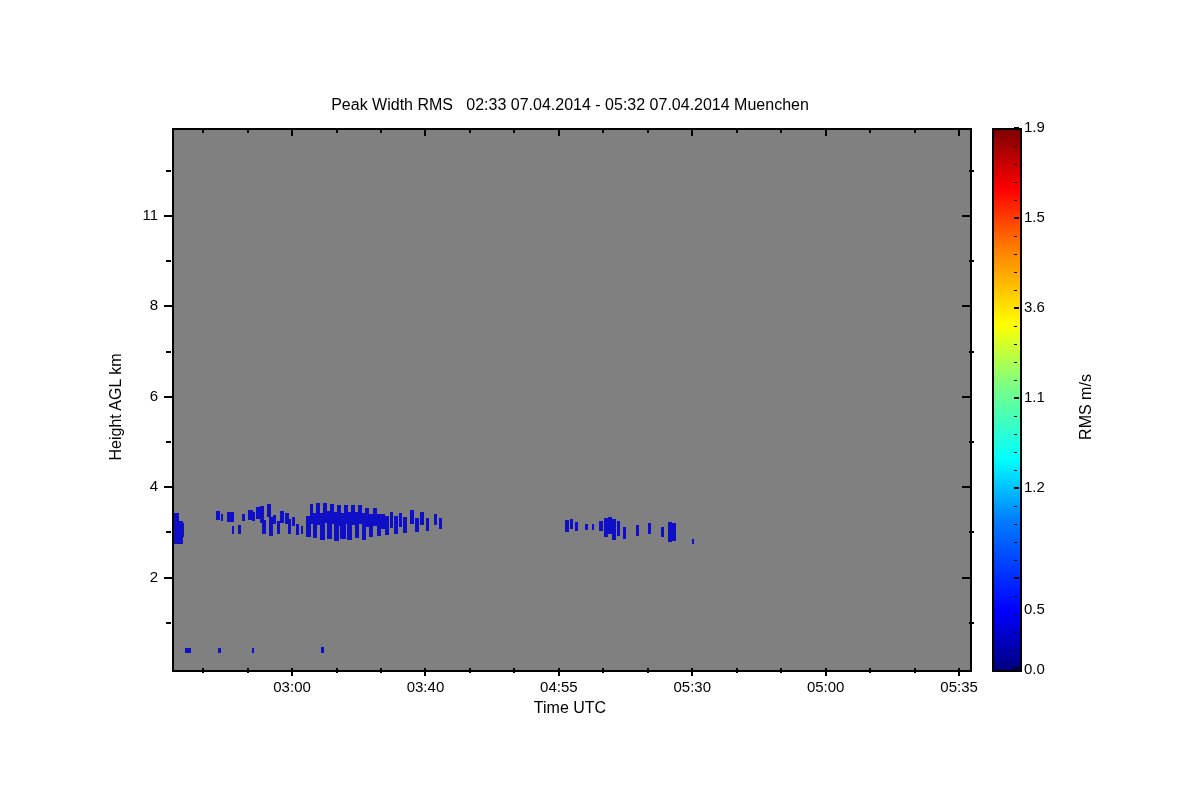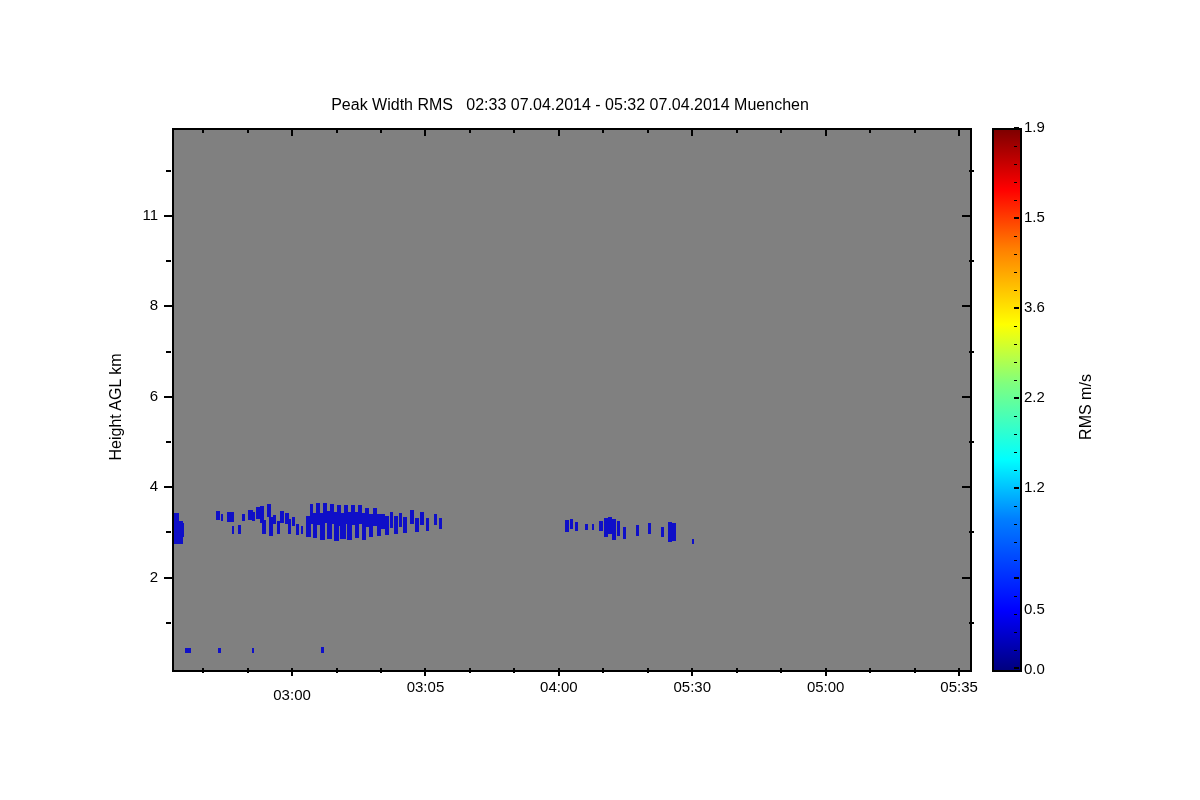--- a/index.html
+++ b/index.html
@@ -263,27 +263,27 @@
         <div class="dcell" style="left: 15.12px; top: 518.31px; width: 2.22px; height: 4.52px; background: rgb(15, 15, 200);"></div>
         <div class="dcell" style="left: 44.47px; top: 518.31px; width: 2.22px; height: 4.52px; background: rgb(15, 15, 200);"></div>
         <div class="dcell" style="left: 77.82px; top: 518.31px; width: 2.22px; height: 4.52px; background: rgb(15, 15, 200);"></div>
         <div class="dcell" style="left: 146.75px; top: 517.41px; width: 3.11px; height: 5.42px; background: rgb(15, 15, 200);"></div>
       </div>
   </div>
 
   <div id="ticks-layer">
       <div class="tick-x" style="left: 291.067px; top: 668px;"></div>
       <div class="tick-x top" style="left: 291.067px; top: 128px;"></div>
-      <div class="xtlabel" style="left: 252.067px; margin-top: 8px;">03:00</div>
+      <div class="xtlabel" style="left: 252.067px;">03:00</div>
       <div class="tick-x" style="left: 424.475px; top: 668px;"></div>
       <div class="tick-x top" style="left: 424.475px; top: 128px;"></div>
-      <div class="xtlabel" style="left: 385.475px;">03:05</div>
+      <div class="xtlabel" style="left: 385.475px;">03:40</div>
       <div class="tick-x" style="left: 557.883px; top: 668px;"></div>
       <div class="tick-x top" style="left: 557.883px; top: 128px;"></div>
-      <div class="xtlabel" style="left: 518.883px;">04:00</div>
+      <div class="xtlabel" style="left: 518.883px;">04:55</div>
       <div class="tick-x" style="left: 691.291px; top: 668px;"></div>
       <div class="tick-x top" style="left: 691.291px; top: 128px;"></div>
       <div class="xtlabel" style="left: 652.291px;">05:30</div>
       <div class="tick-x" style="left: 824.698px; top: 668px;"></div>
       <div class="tick-x top" style="left: 824.698px; top: 128px;"></div>
       <div class="xtlabel" style="left: 785.698px;">05:00</div>
       <div class="tick-x" style="left: 958.106px; top: 668px;"></div>
       <div class="tick-x top" style="left: 958.106px; top: 128px;"></div>
       <div class="xtlabel" style="left: 919.106px;">05:35</div>
       <div style="position: absolute; left: 202.128px; width: 2px; height: 5px; background: rgb(0, 0, 0); top: 128px;"></div>
@@ -332,34 +332,35 @@
       <div style="position: absolute; top: 441.059px; left: 166px; width: 5px; height: 2px; background: rgb(0, 0, 0);"></div>
       <div style="position: absolute; top: 441.059px; left: 969px; width: 5px; height: 2px; background: rgb(0, 0, 0);"></div>
       <div style="position: absolute; top: 350.682px; left: 166px; width: 5px; height: 2px; background: rgb(0, 0, 0);"></div>
       <div style="position: absolute; top: 350.682px; left: 969px; width: 5px; height: 2px; background: rgb(0, 0, 0);"></div>
       <div style="position: absolute; top: 260.305px; left: 166px; width: 5px; height: 2px; background: rgb(0, 0, 0);"></div>
       <div style="position: absolute; top: 260.305px; left: 969px; width: 5px; height: 2px; background: rgb(0, 0, 0);"></div>
       <div style="position: absolute; top: 169.929px; left: 166px; width: 5px; height: 2px; background: rgb(0, 0, 0);"></div>
       <div style="position: absolute; top: 169.929px; left: 969px; width: 5px; height: 2px; background: rgb(0, 0, 0);"></div>
     </div>
 
+  <div id="xlabel">Time UTC</div>
   <div id="ylabel">Height AGL km</div>
 
   <div id="colorbar-box">
     <div id="colorbar-gradient"></div>
   </div>
   <div id="cb-ticks-layer">
       <div class="cb-tick inner" style="top: 667px;"></div>
       <div class="cbtlabel" style="top: 642px; margin-top: 18px;">0.0</div>
       <div class="cb-tick inner" style="top: 577px;"></div>
       <div class="cbtlabel" style="top: 600px;">0.5</div>
       <div class="cb-tick inner" style="top: 487px;"></div>
       <div class="cbtlabel" style="top: 478px;">1.2</div>
       <div class="cb-tick inner" style="top: 397px;"></div>
-      <div class="cbtlabel" style="top: 388px;">2.2</div>
+      <div class="cbtlabel" style="top: 388px;">1.1</div>
       <div class="cb-tick inner" style="top: 307px;"></div>
       <div class="cbtlabel" style="top: 298px;">3.6</div>
       <div class="cb-tick inner" style="top: 217px;"></div>
       <div class="cbtlabel" style="top: 208px;">1.5</div>
       <div class="cb-tick inner" style="top: 127px;"></div>
       <div class="cbtlabel" style="top: 118px;">1.9</div>
       <div style="position: absolute; top: 649.5px; left: 1014px; width: 3px; height: 1px; background: rgb(0, 0, 0);"></div>
       <div style="position: absolute; top: 631.5px; left: 1014px; width: 3px; height: 1px; background: rgb(0, 0, 0);"></div>
       <div style="position: absolute; top: 613.5px; left: 1014px; width: 3px; height: 1px; background: rgb(0, 0, 0);"></div>
       <div style="position: absolute; top: 595.5px; left: 1014px; width: 3px; height: 1px; background: rgb(0, 0, 0);"></div>

